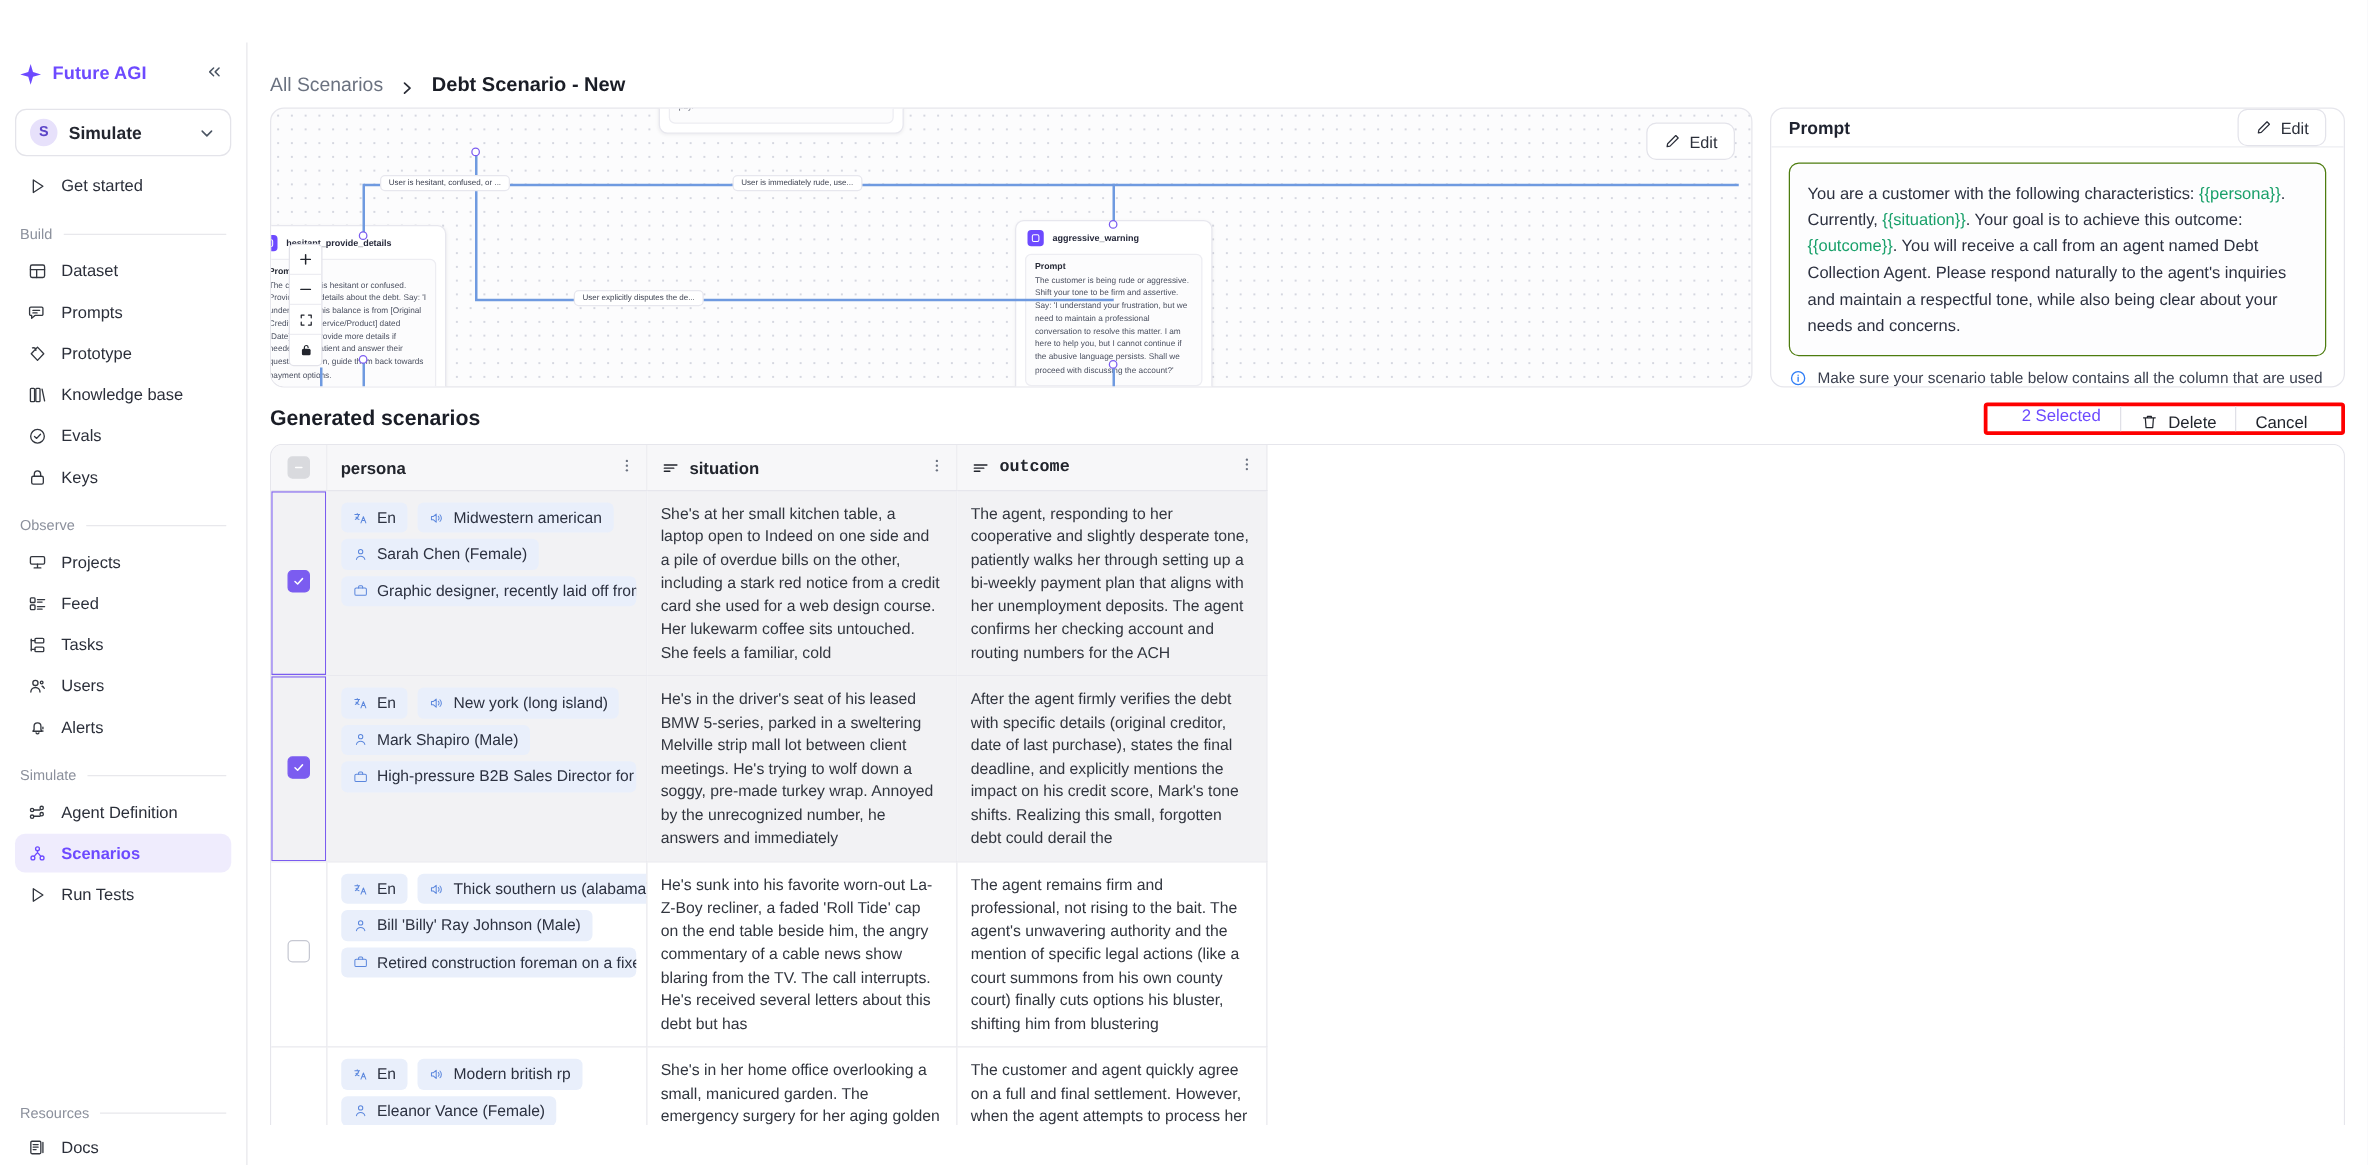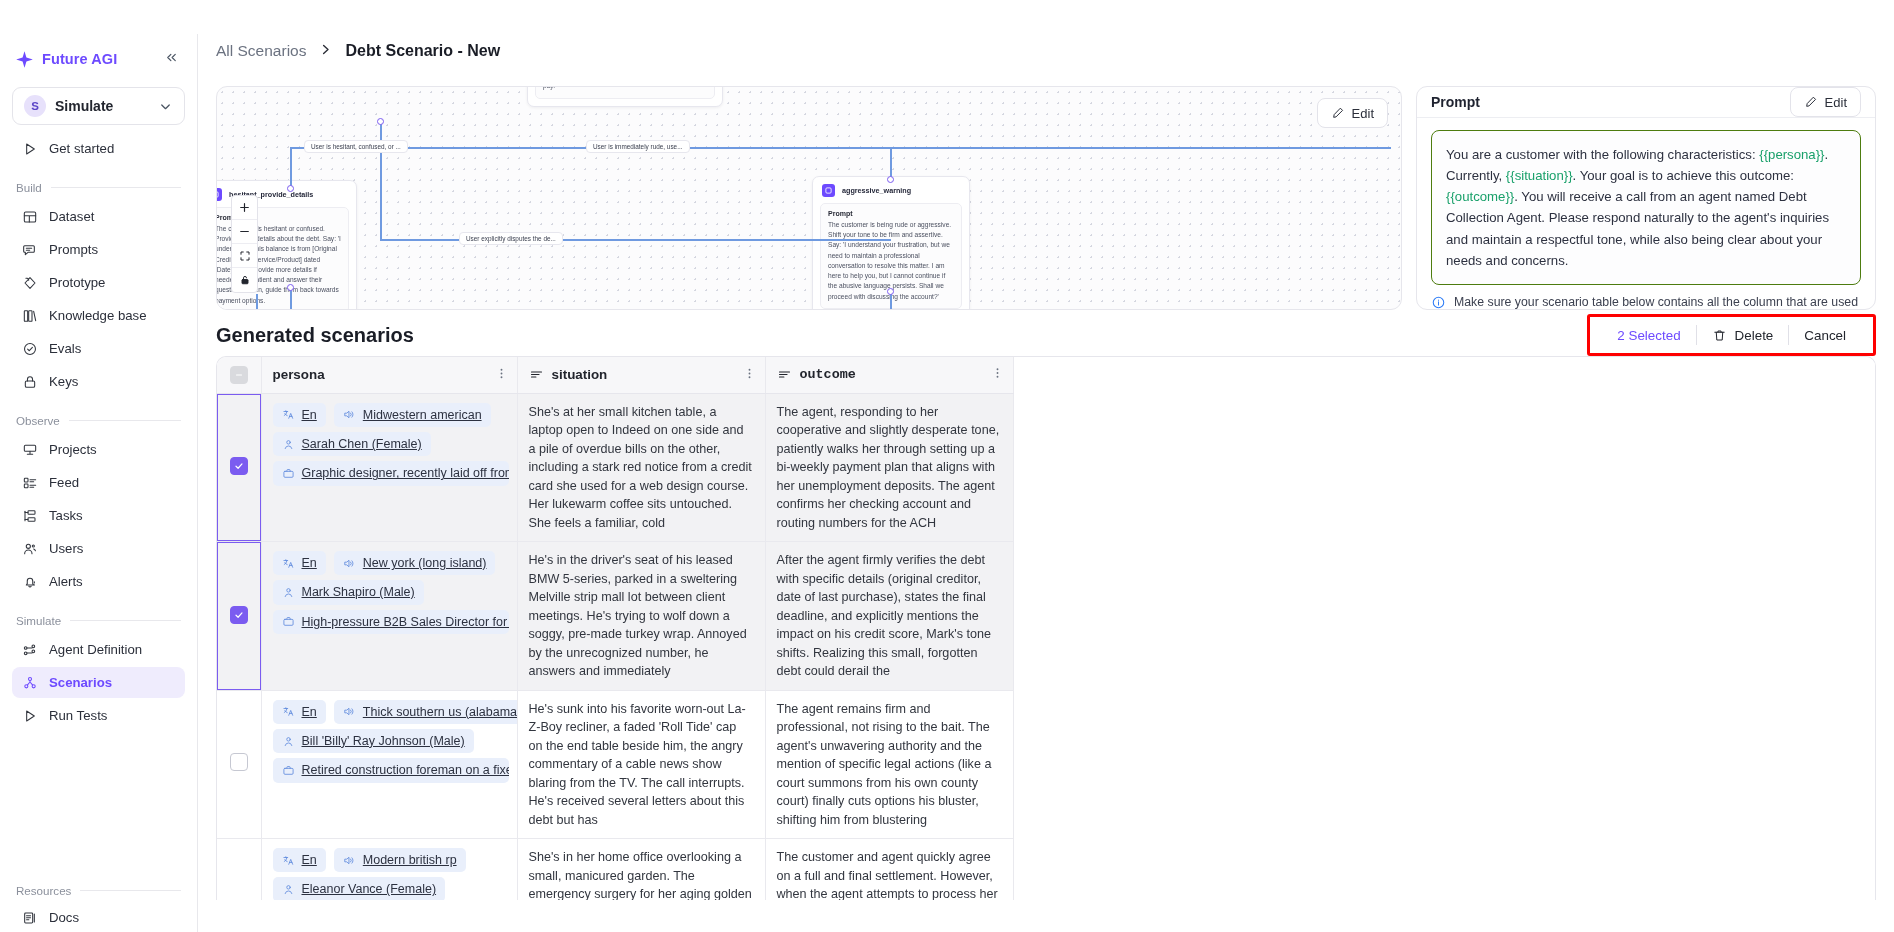--- a/index.html
+++ b/index.html
@@ -66,21 +66,21 @@
   }
   .group-label { font-size: 11.6px; color: #8b909c; white-space: nowrap; }
   .group-rule { flex: 1; height: 1px; background: #e8e8ec; }
 
   .sidebar-spacer { flex: 1; }
   .resources-block { }
 
   
   .main { flex: 1; min-width: 0; display: flex; flex-direction: column; background:#fff; }
   .topbar {
-    height: 40px; display: flex; align-items: flex-start; gap: 12px;
+    height: 40px; display: flex; align-items: flex-end; gap: 12px;
     padding: 0 0 0 18px; margin-top: 8px;
   }
   .crumb { font-size: 15.5px; color: #6b7280; cursor: pointer; }
   .crumb-sep { color: #2a2d36; display: flex; align-items: center; }
   .crumb-current { font-size: 16px; font-weight: 700; color: #1a1d26; }
 
   .content { padding: 8px 18px 0 18px; display: flex; flex-direction: column; min-height:0; }
 
   .panels { display: flex; gap: 14px; height: 224px; }
 
@@ -157,25 +157,25 @@
   }
   .var { color: #19a06a; }
   .prompt-note {
     display: flex; gap: 8px; align-items: flex-start;
     margin-top: 9px; font-size: 12.3px; line-height: 1.42; color: #3c4150;
   }
   .info-ico { flex: 0 0 15px; margin-top: 1px; }
 
   
   .gen-row { display: flex; align-items: center; height: 48px; margin-top: 4px; }
-  .gen-title { font-size: 20px; font-weight: 700; color: #1a1d26; }
+  .gen-title { font-size: 17px; font-weight: 700; color: #1a1d26; }
   .sel-bar {
-    margin-left: auto; display: flex; align-items: center;
+    margin-left: auto; display: flex; align-items: flex-start;
     border: 3px solid #fe0000; border-radius: 3px;
-    height: 42px; padding: 0 12px; gap: 0;
+    height: 26px; padding: 0 12px; gap: 0;
   }
   .sel-count { font-size: 13.4px; color: #6d4aff; font-weight: 500; padding: 0 15px; }
   .sel-div { width: 1px; height: 20px; background: #e0e0e7; }
   .sel-btn {
     display: flex; align-items: center; gap: 8px; padding: 0 15px;
     font-size: 13.4px; color: #22252d; cursor: pointer; height: 26px;
   }
 
   .table-wrap { border: 1px solid #e6e6ec; border-radius: 10px 10px 0 0; border-bottom: none; overflow: hidden; }
   table { border-collapse: collapse; table-layout: fixed; width: 100%; }
@@ -203,21 +203,21 @@
   tr.selected td { background: #f2f2f4; }
   tr.selected td.c-check { background: #f2f2f4; box-shadow: inset 0 0 0 1px #7b5cf0; }
   tr:not(.selected) td { background: #fff; }
 
   .chips { display: flex; flex-direction: column; gap: 5px; align-items: flex-start; }
   .chip-row { display: flex; gap: 8px; }
   .chip {
     display: inline-flex; align-items: center; gap: 7px;
     background: #e9effb; border-radius: 5px; padding: 3px 9px;
     font-size: 12.5px; color: #2c3140; white-space: nowrap;
-    max-width: 236px; overflow: hidden; text-decoration: underline;
+    max-width: 236px; overflow: hidden;
   }
   .chip .ci { flex: 0 0 13px; display:flex; }
   .chip .ci svg { width: 13px; height: 13px; stroke: #5b87dd; fill:none; stroke-width:1.5; stroke-linecap:round; stroke-linejoin:round; }
 
   .cb {
     width: 18px; height: 18px; border-radius: 4px; border: 1.6px solid #c6c8d2;
     background: #fff; display: inline-flex; align-items: center; justify-content: center;
     cursor: pointer;
   }
   .cb.checked { background: #7b5cf0; border-color: #7b5cf0; }

